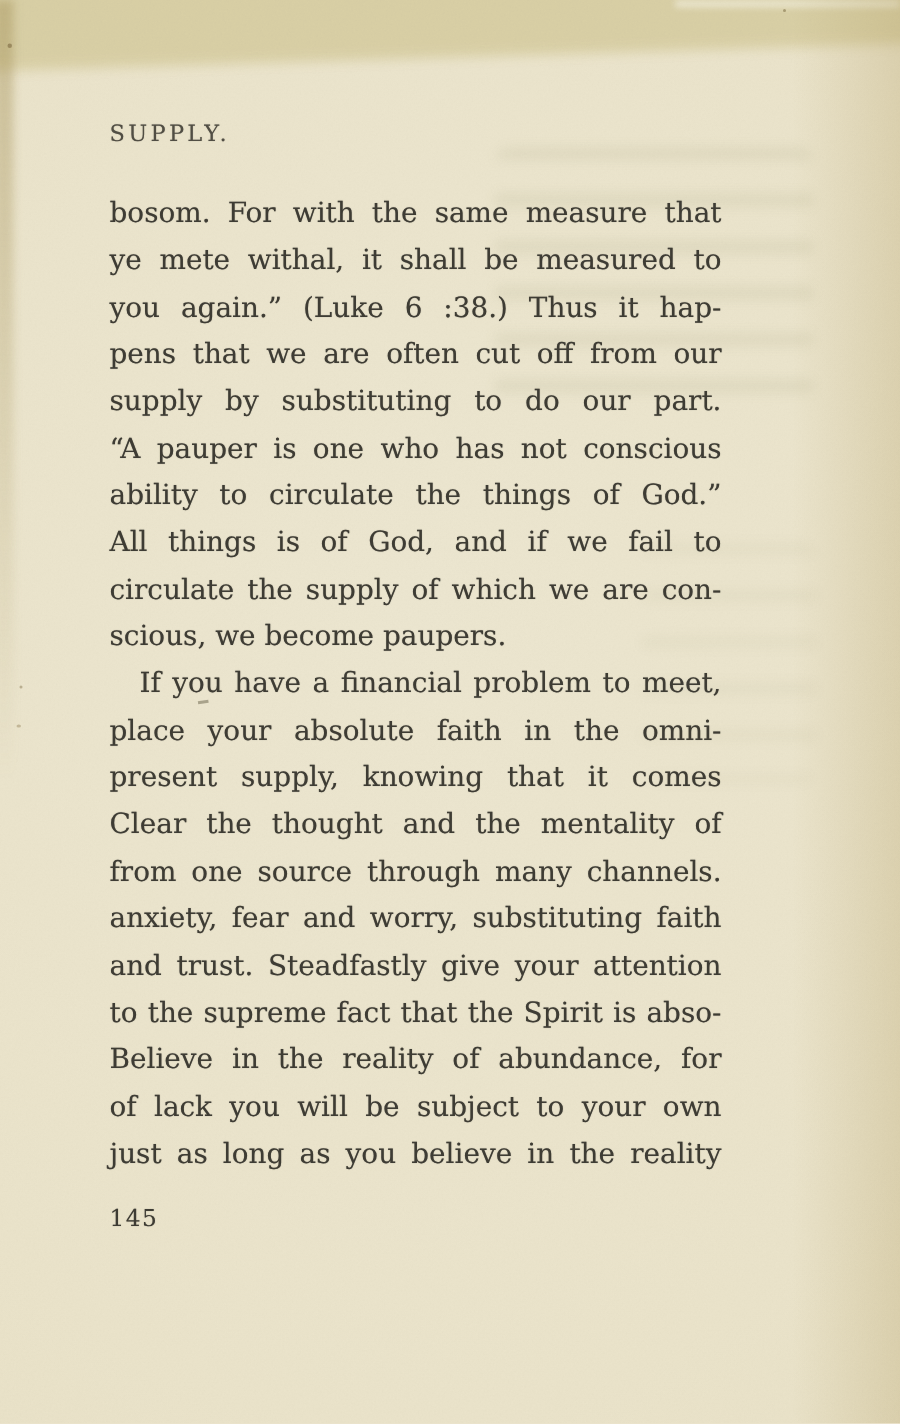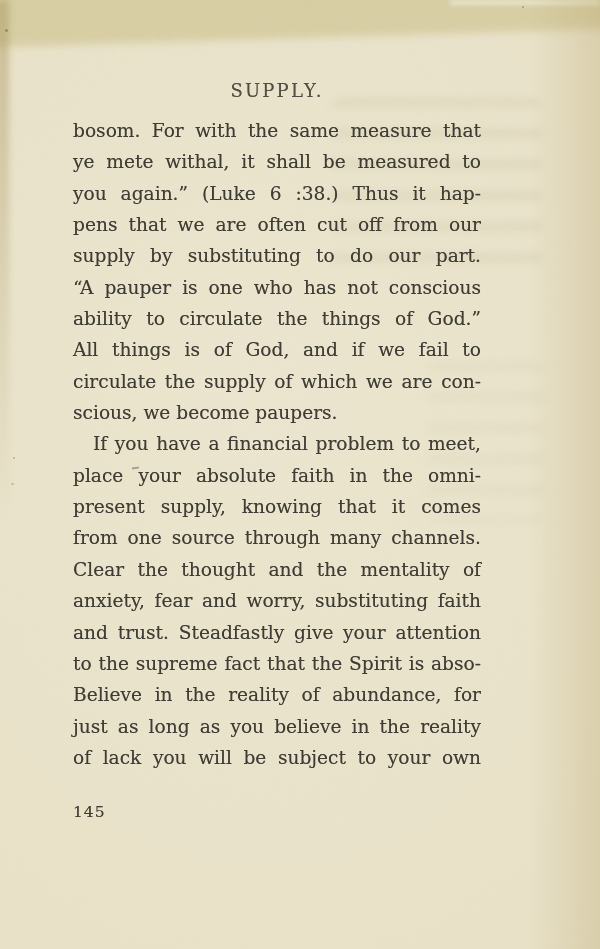--- a/index.html
+++ b/index.html
@@ -69,31 +69,30 @@
   .ghost-2 {
     left: 428px; top: 362px; width: 116px; height: 160px;
     background: repeating-linear-gradient(180deg,
       rgba(140,140,100,.16) 0 8px, rgba(140,140,100,0) 8px 31px);
     opacity: .4;
   }
 
   .running-header {
     position: absolute;
     top: 80px; left: 73px; width: 408px;
-    text-align: center;
-    font-size: 18px;
+    font-size: 15px;
     letter-spacing: 2.2px;
     color: #514e44;
     text-shadow: 0 0 .6px rgba(81,78,68,.5);
     z-index: 2;
   }
 
   .textblock {
     position: absolute;
-    top: 115px; left: 73px; width: 408px;
+    top: 127px; left: 73px; width: 408px;
     font-size: 18.6px;
     line-height: 31.35px;
     color: #3e3c34;
     text-shadow: 0 0 .6px rgba(62,60,52,.5);
     z-index: 2;
   }
   .line {
     text-align: justify;
     text-align-last: justify;
     text-justify: inter-word;
@@ -163,28 +162,28 @@
     <div class="line">pens that we are often cut off from our</div>
     <div class="line">supply by substituting to do our part.</div>
     <div class="line">“A pauper is one who has not conscious</div>
     <div class="line">ability to circulate the things of God.”</div>
     <div class="line">All things is of God, and if we fail to</div>
     <div class="line">circulate the supply of which we are con-</div>
     <div class="line end">scious, we become paupers.</div>
     <div class="line indent">If you have a financial problem to meet,</div>
     <div class="line">place your absolute faith in the omni-</div>
     <div class="line">present supply, knowing that it comes</div>
+    <div class="line">Clear the thought and the mentality of</div>
     <div class="line">from one source through many channels.</div>
-    <div class="line">Clear the thought and the mentality of</div>
     <div class="line">anxiety, fear and worry, substituting faith</div>
     <div class="line">and trust. Steadfastly give your attention</div>
     <div class="line">to the supreme fact that the Spirit is abso-</div>
     <div class="line">Believe in the reality of abundance, for</div>
+    <div class="line">of lack you will be subject to your own</div>
     <div class="line">just as long as you believe in the reality</div>
-    <div class="line">of lack you will be subject to your own</div>
   </div>
 
   <div class="folio">145</div>
 
   <div class="speck speck-1"></div>
   <div class="speck speck-2"></div>
   <div class="speck speck-3"></div>
   <div class="speck speck-4"></div>
   <div class="dash-mark"></div>
 

